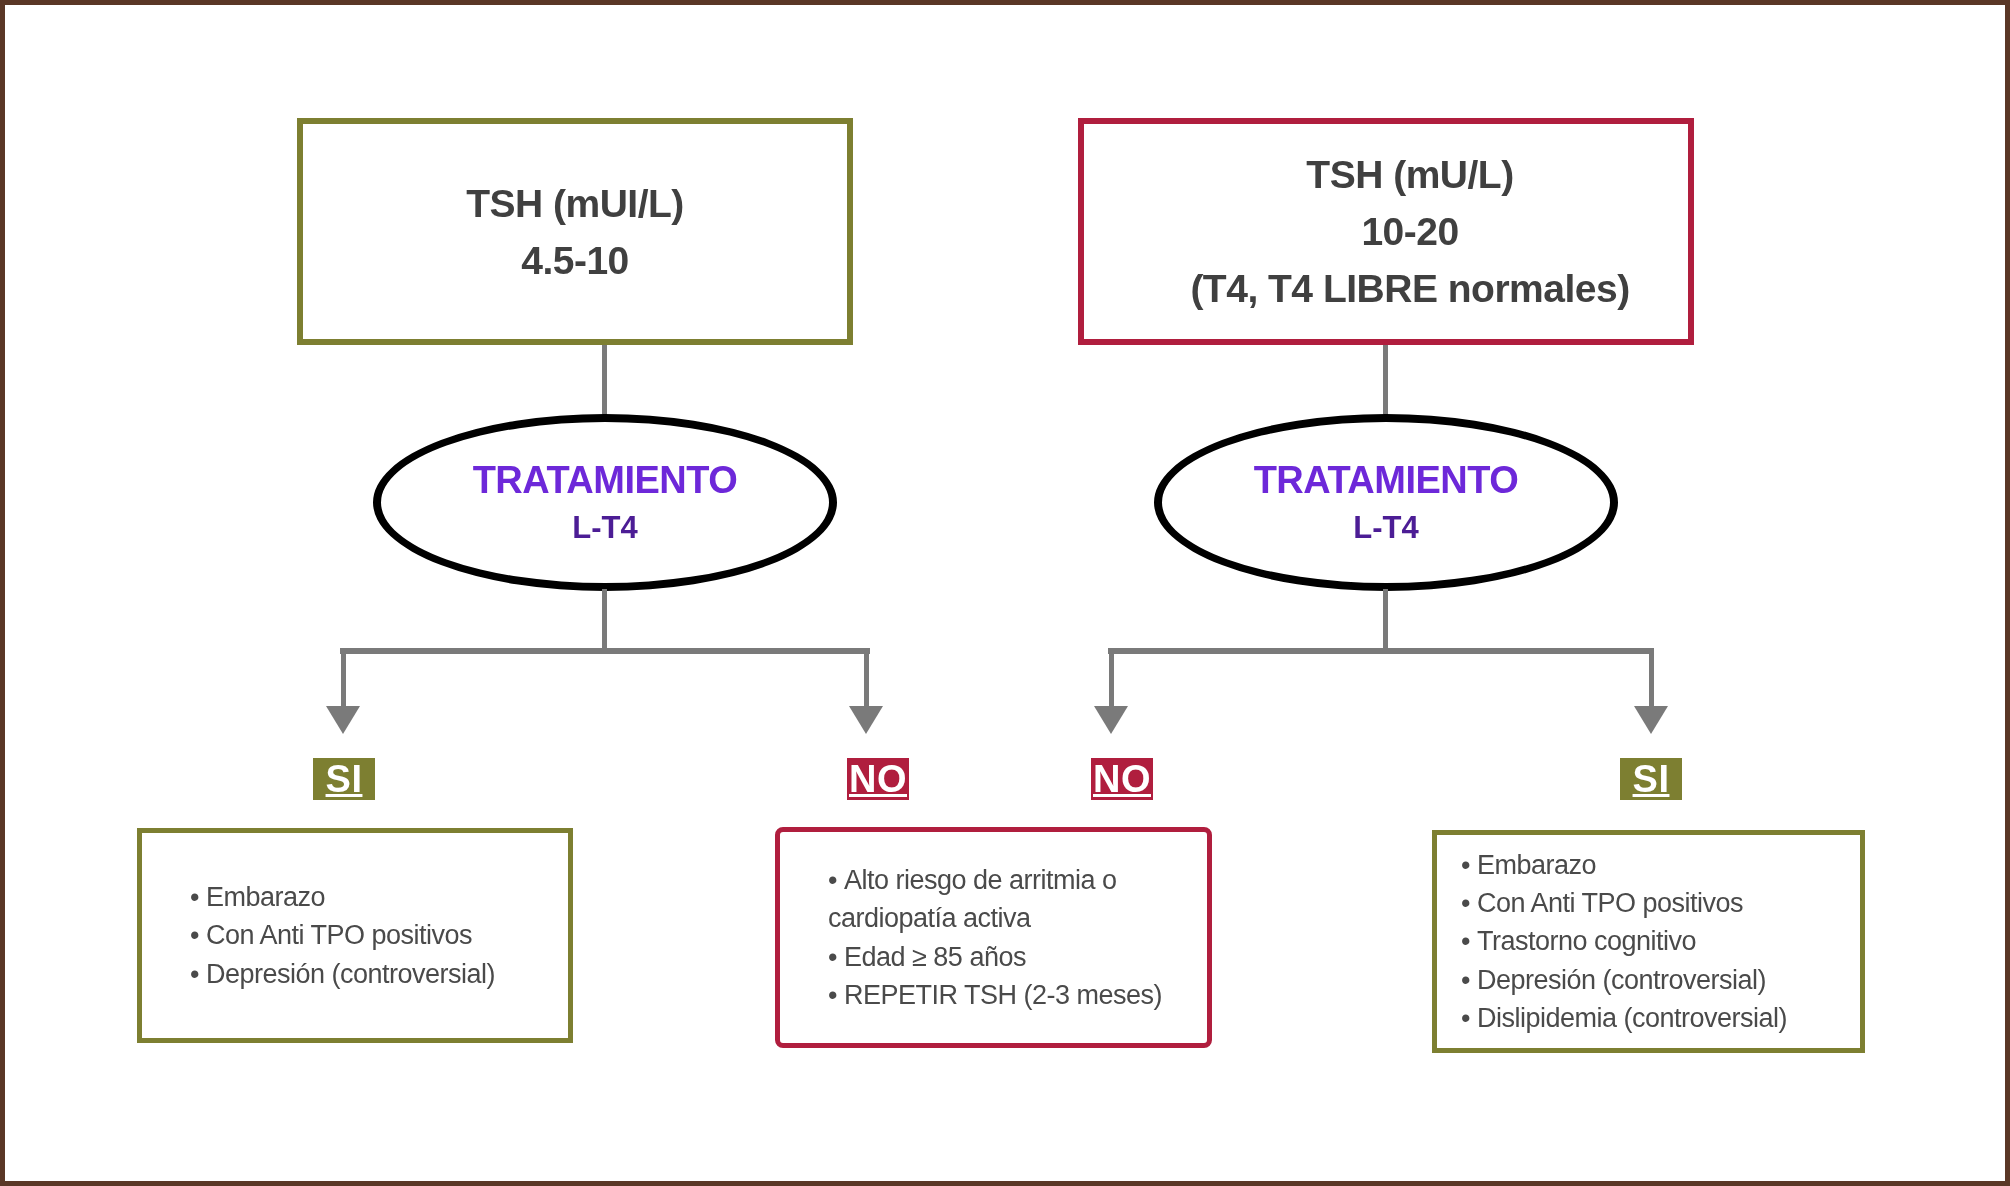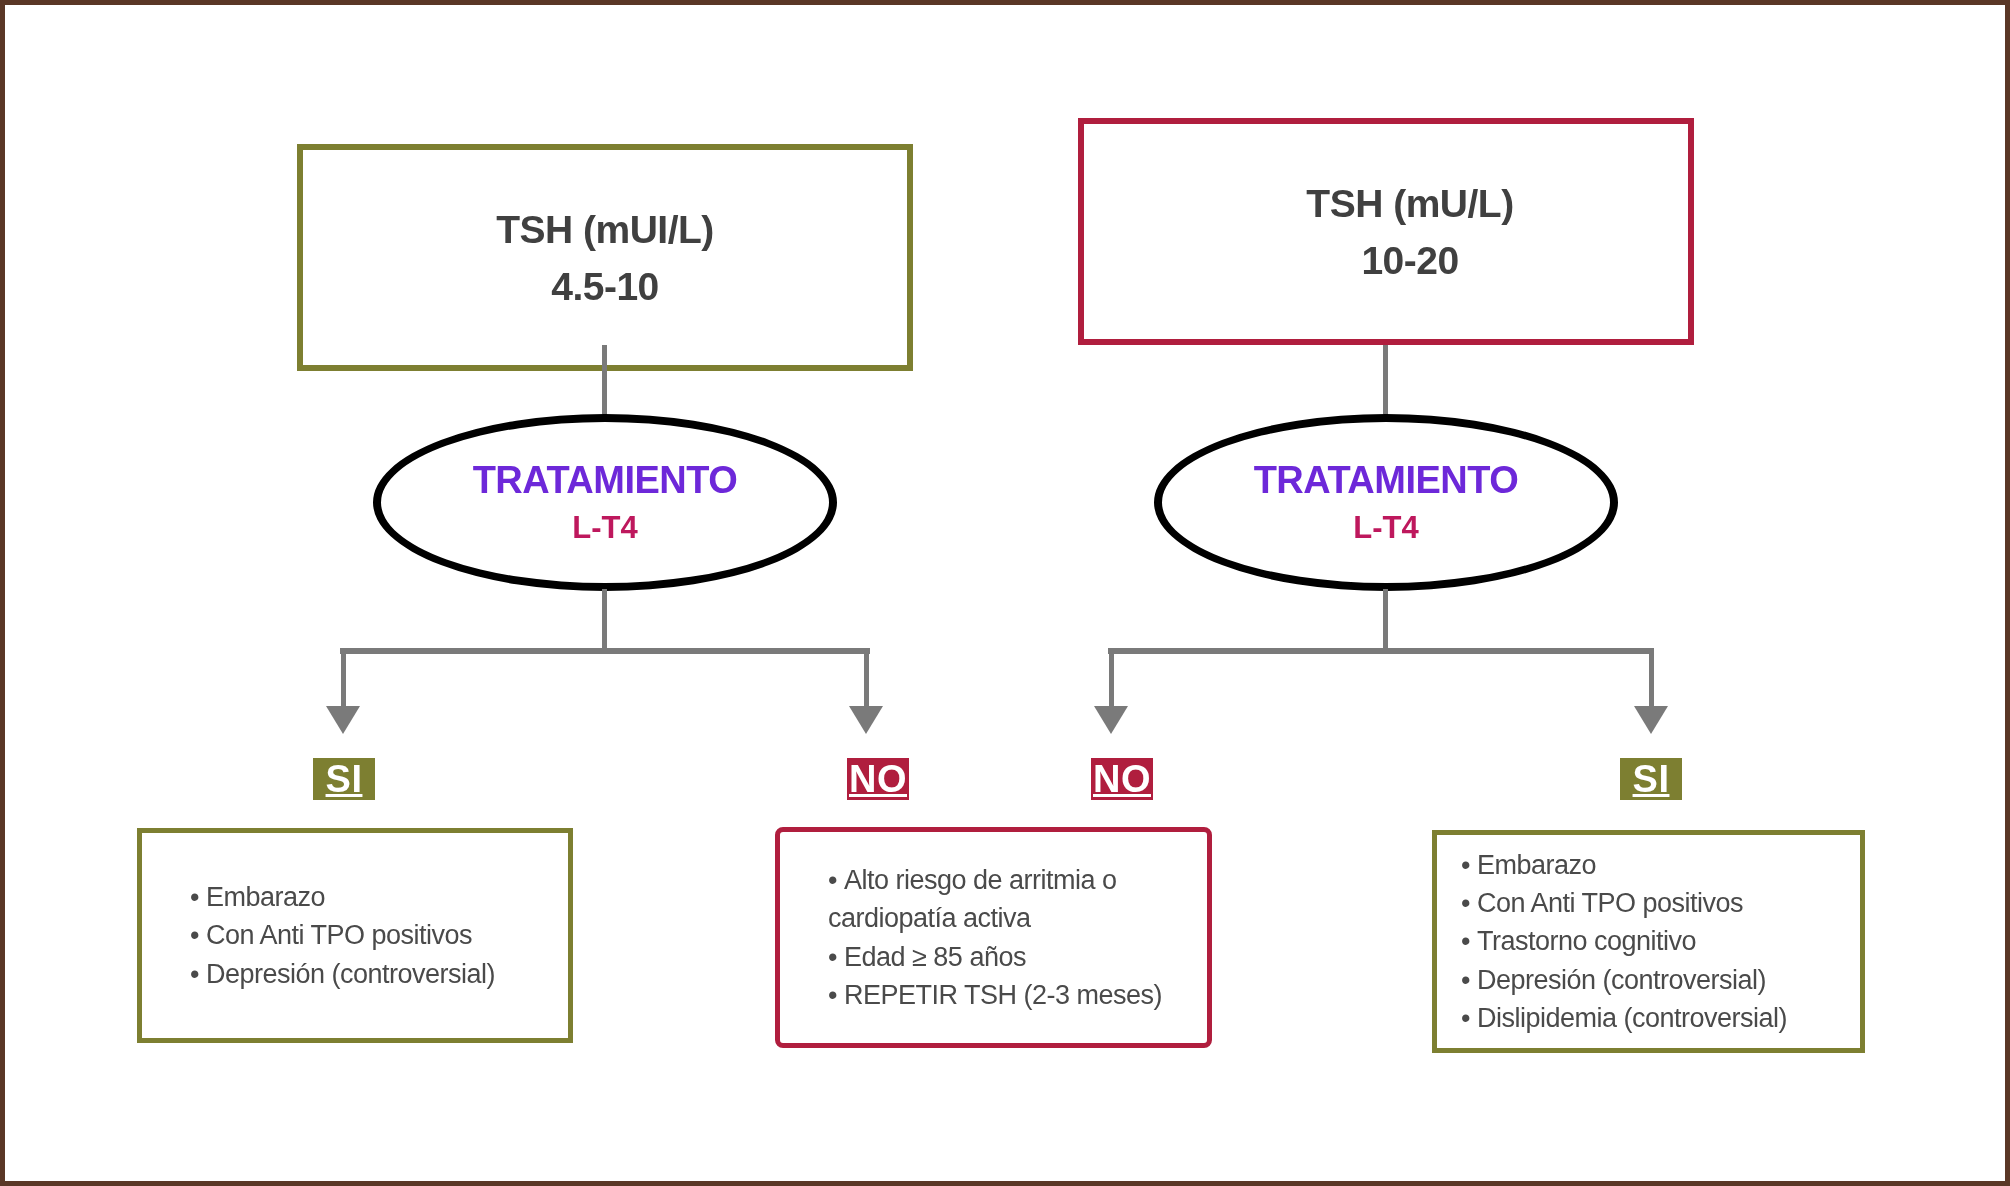--- a/index.html
+++ b/index.html
@@ -57,21 +57,21 @@
   .ellipse .etitle {
     font-size: 38px;
     font-weight: bold;
     color: #6d28d9;
     letter-spacing: -0.5px;
     line-height: 44px;
   }
   .ellipse .edrug {
     font-size: 31px;
     font-weight: bold;
-    color: #be185d;
+    color: #4c1d95;
     line-height: 40px;
     margin-top: 6px;
   }
 
   
   .vline { width: 5px; background: var(--c-line-gray, #7a7a7a); }
   .hline { height: 6px; background: var(--c-line-gray, #7a7a7a); }
   .arrowhead {
     width: 0; height: 0;
     border-left: 17px solid transparent;
@@ -116,21 +116,21 @@
   }
   .bullets li::before { content: "\2022\00a0"; }
 </style>
 </head>
 <body>
 
 <div class="frame">
 
   <div>
 
-    <div class="abs topbox olive" style="left:292px; top:113px; width:616px; height:227px;margin-top:26px;">
+    <div class="abs topbox olive" style="left:292px; top:113px; width:556px; height:227px;">
       <div class="boxline">TSH (mUI/L)</div>
       <div class="boxline">4.5-10</div>
     </div>
 
     <div class="abs vline" style="left:597px; top:340px; height:70px;"></div>
 
     <div class="abs ellipse" style="left:368px; top:409px; width:464px; height:177px;">
       <div class="etitle">TRATAMIENTO</div>
       <div class="edrug">L-T4</div>
     </div>
@@ -167,20 +167,21 @@
         <li>Edad ≥ 85 años</li>
         <li>REPETIR TSH (2-3 meses)</li>
       </ul>
   </div>
 
   <div>
 
     <div class="abs topbox crimson" style="left:1073px; top:113px; width:616px; height:227px;padding-left:48px;">
       <div class="boxline">TSH (mU/L)</div>
       <div class="boxline">10-20</div>
+      <div class="boxline">(T4, T4 LIBRE normales)</div>
     </div>
 
     <div class="abs vline" style="left:1378px; top:340px; height:70px;"></div>
 
     <div class="abs ellipse" style="left:1149px; top:409px; width:464px; height:177px;">
       <div class="etitle">TRATAMIENTO</div>
       <div class="edrug">L-T4</div>
     </div>
 
     <div class="abs vline" style="left:1378px; top:584px; height:65px;"></div>

